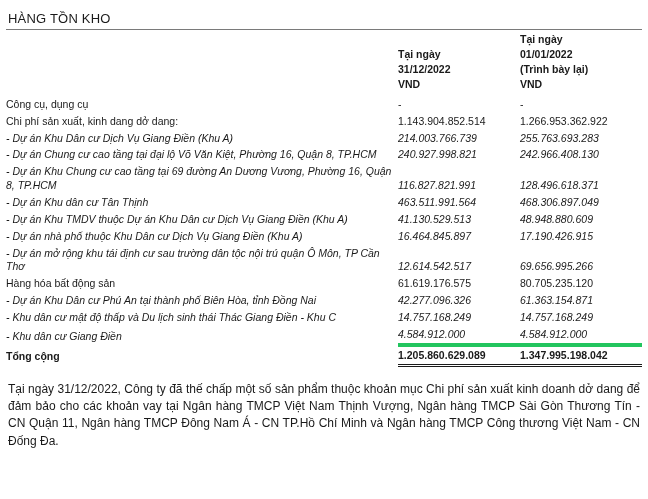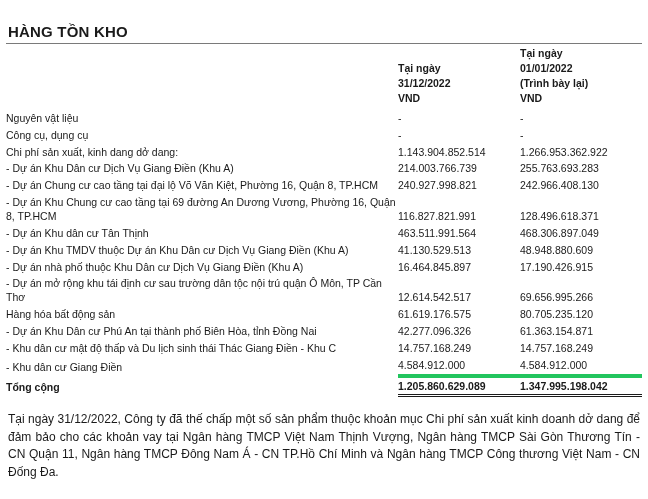--- a/index.html
+++ b/index.html
@@ -16,24 +16,24 @@
     overflow: hidden;
   }
   .page {
     position: relative;
     width: 648px;
     height: 499px;
     padding: 0;
     box-sizing: border-box;
   }
   .title {
-    font-weight: bold;
-    font-size: 15px;
+    font-weight: normal;
+    font-size: 13px;
     letter-spacing: 0.2px;
-    padding: 23px 0 3px 8px;
+    padding: 11px 0 3px 8px;
   }
   .rule {
     border-top: 1px solid #7a7a7a;
     margin: 0 6px 0 6px;
   }
   table.inv {
     width: 636px;
     margin: 0 6px;
     border-collapse: collapse;
     table-layout: fixed;
@@ -60,20 +60,21 @@
   }
   .hdr .num {
     font-weight: bold;
     line-height: 1.45;
     padding-bottom: 4px;
   }
   .hdr-line {
     display: block;
   }
   .italic {
+    font-style: italic;
   }
   .total td {
     font-weight: bold;
     padding-top: 3px;
     margin-top: 32px;
   }
   .total td.num {
     border-top: 3px solid #22c55e;
     border-bottom: 3px double #1a1a1a;
     padding-bottom: 1px;
@@ -106,25 +107,20 @@
         <span class="hdr-line">VND</span>
       </td>
       <td class="num">
         <span class="hdr-line">Tại ngày</span>
         <span class="hdr-line">01/01/2022</span>
         <span class="hdr-line">(Trình bày lại)</span>
         <span class="hdr-line">VND</span>
       </td>
     </tr>
 
-    <tr>
-      <td class="label">Nguyên vật liệu</td>
-      <td class="num">-</td>
-      <td class="num">-</td>
-    </tr>
     <tr>
       <td class="label">Công cụ, dụng cụ</td>
       <td class="num">-</td>
       <td class="num">-</td>
     </tr>
     <tr>
       <td class="label">Chi phí sản xuất, kinh dang dở dang:</td>
       <td class="num">1.143.904.852.514</td>
       <td class="num">1.266.953.362.922</td>
     </tr>

